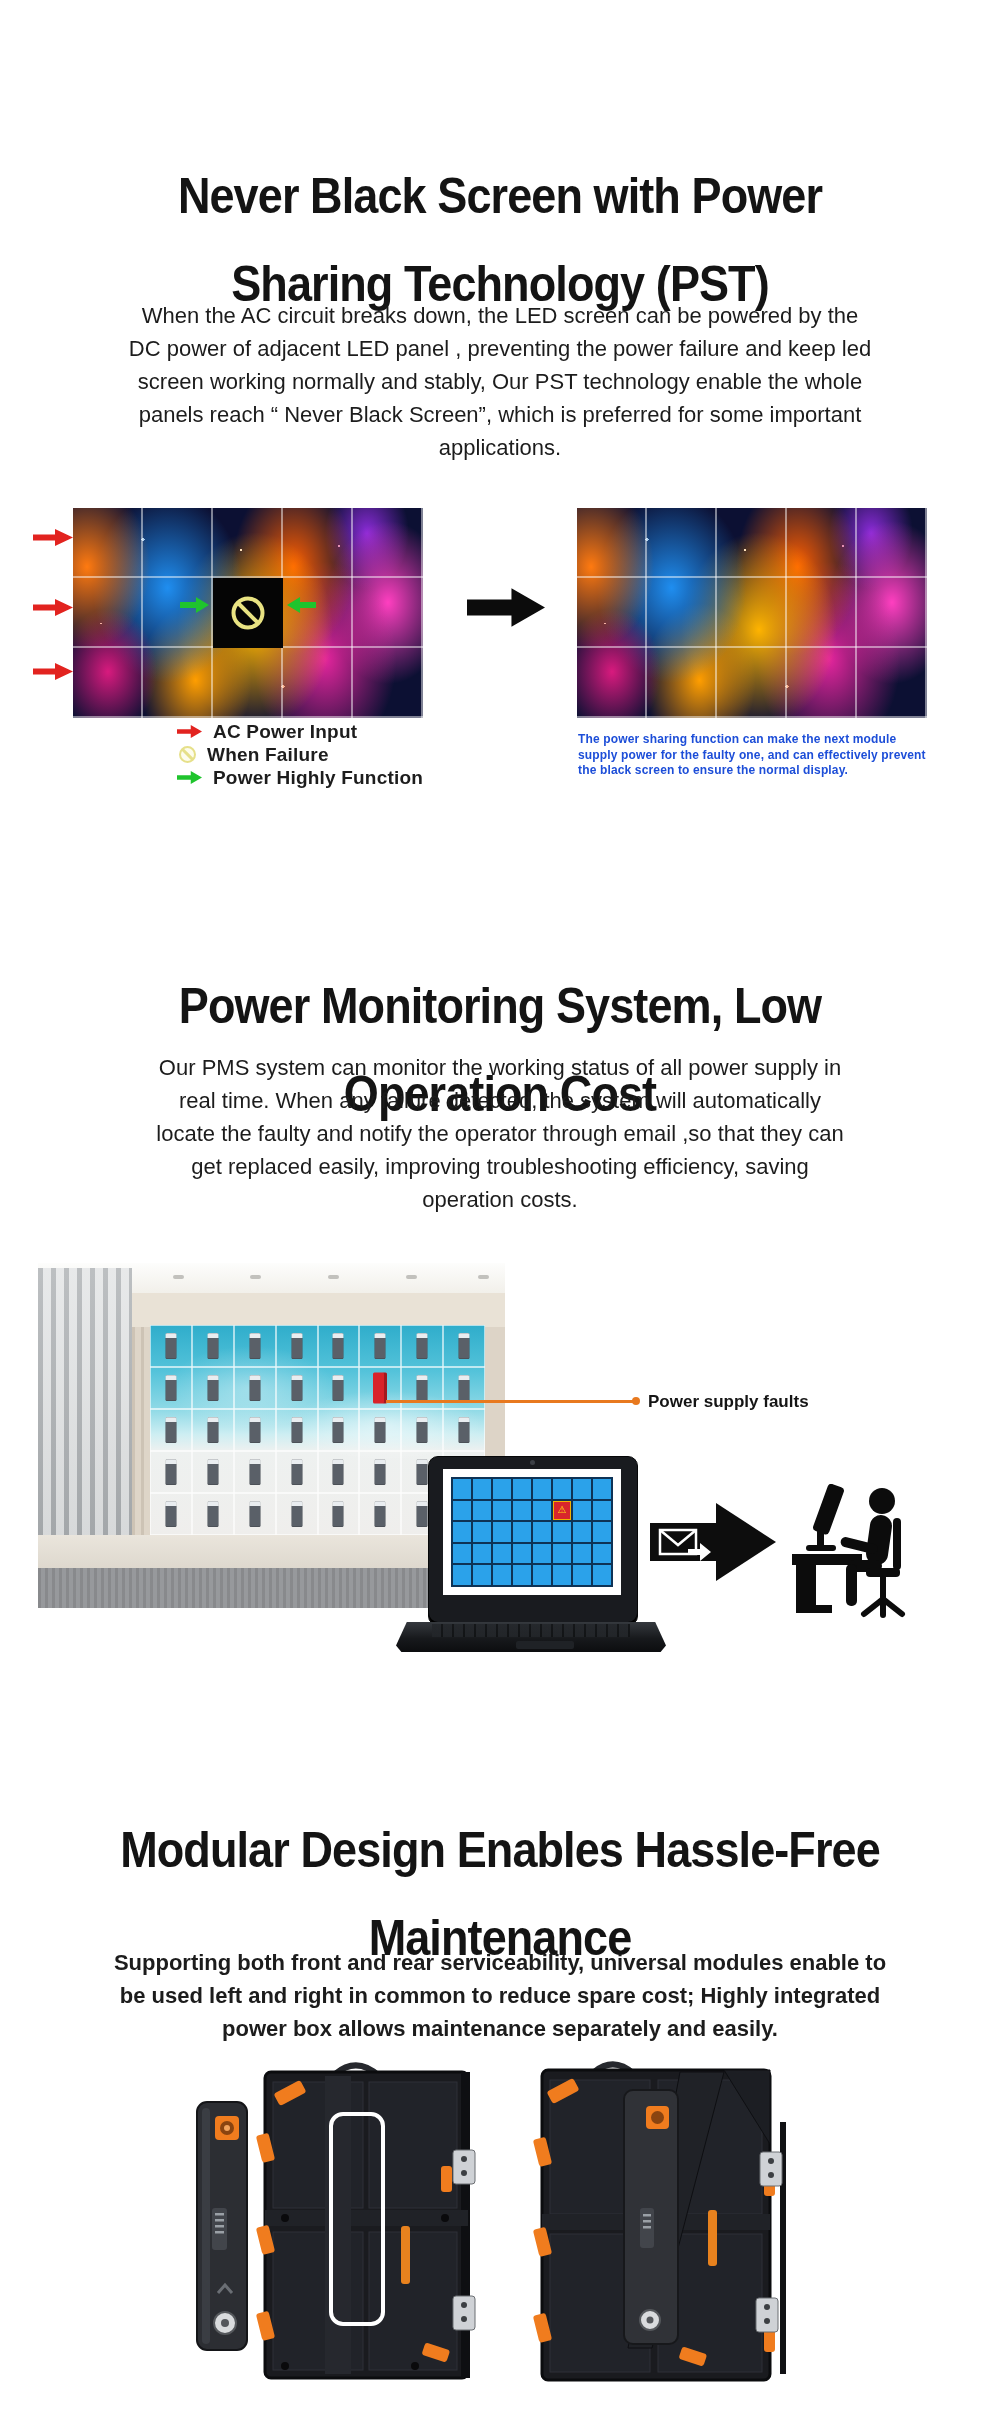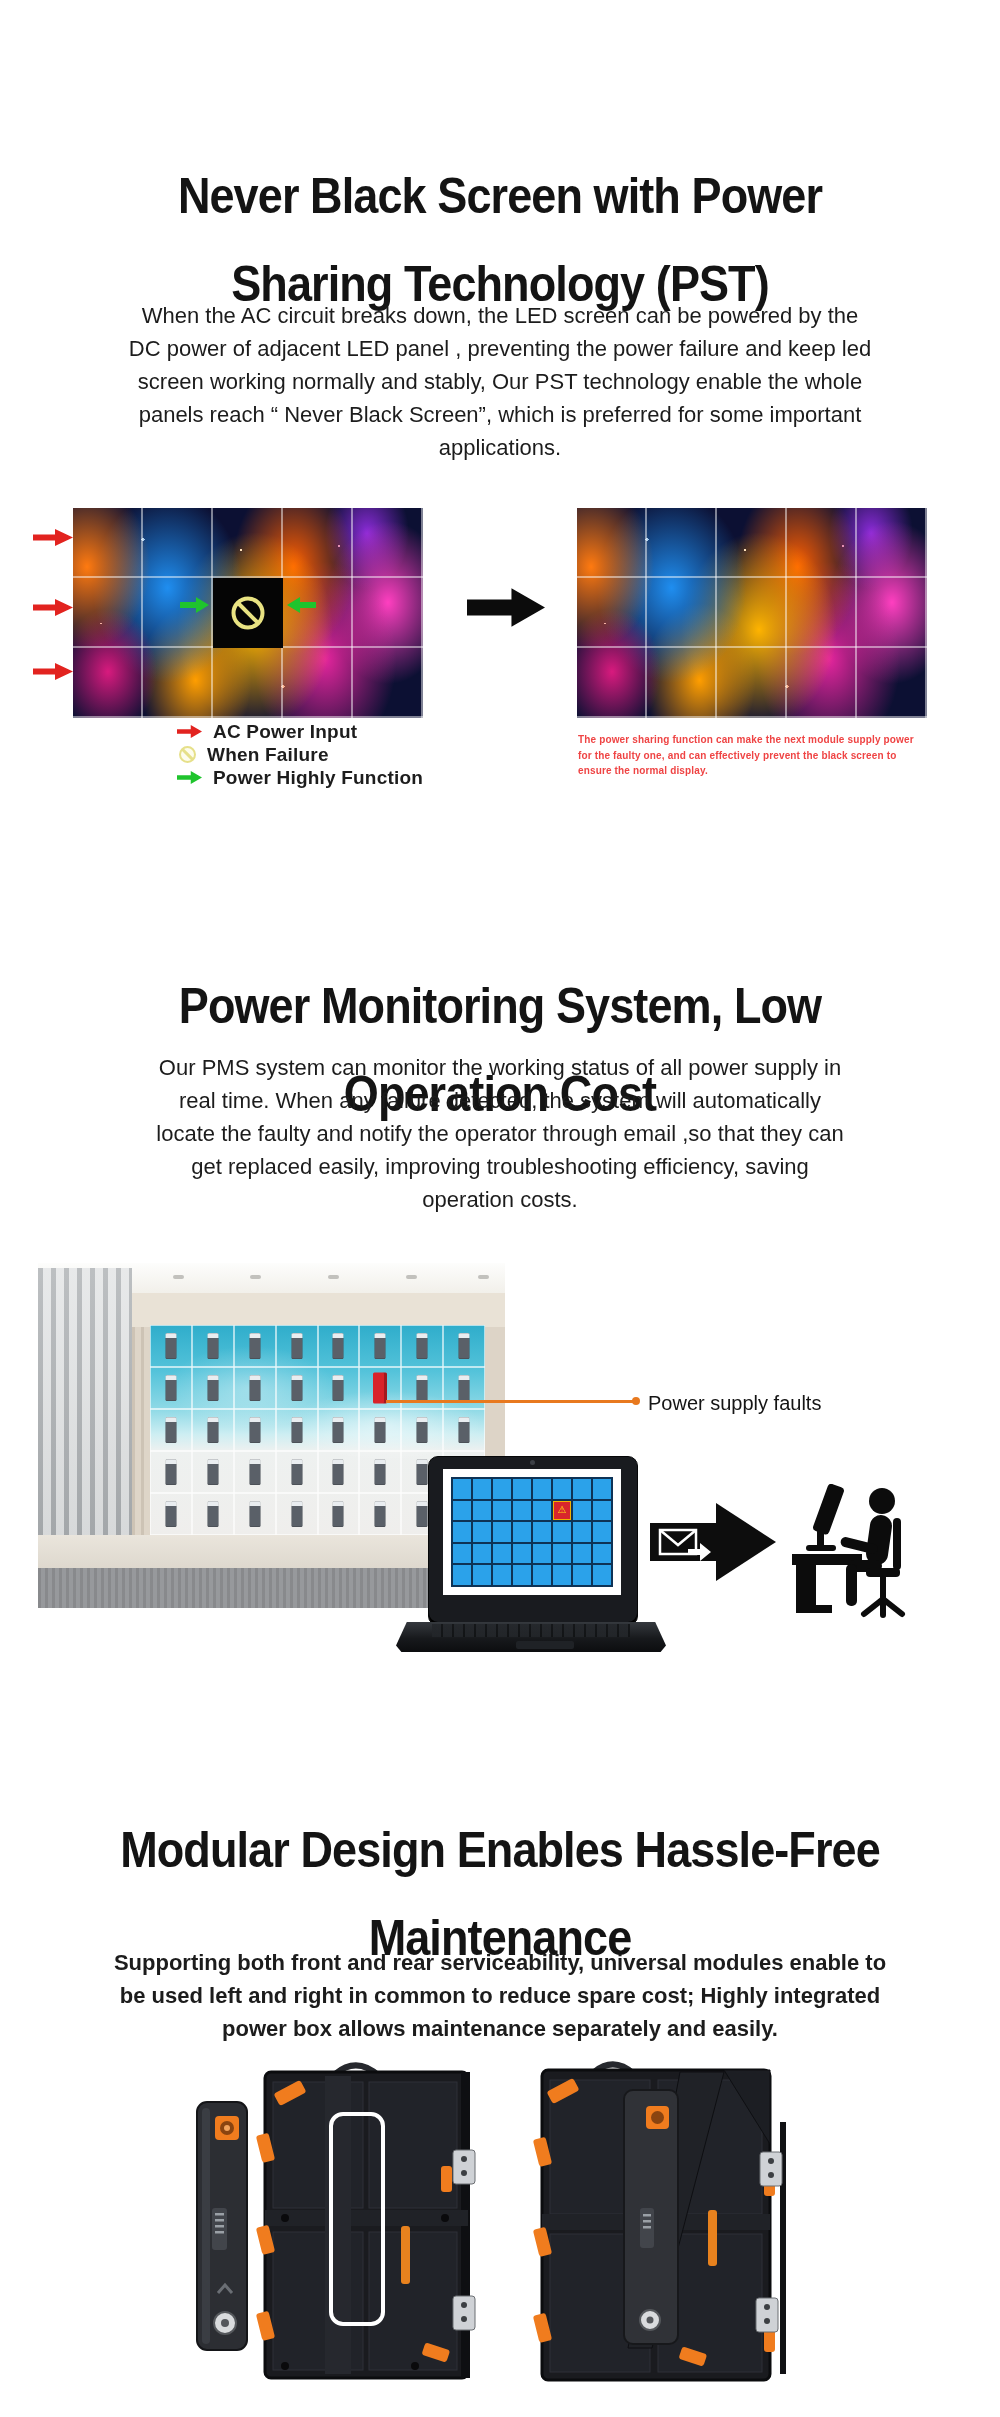--- a/index.html
+++ b/index.html
@@ -59,22 +59,22 @@
   .legend-row{display:flex;align-items:center;gap:11px;height:17px;}
   .legend-label{font-size:19px;font-weight:700;color:#1d1d1d;letter-spacing:.2px;}
   .red-arrow-icon{width:25px;height:13px;background:#e2231f;flex:0 0 auto;
       clip-path:polygon(0 32%,55% 32%,55% 0,100% 50%,55% 100%,55% 68%,0 68%);}
   .green-arrow-icon{width:25px;height:13px;background:#1fc42d;flex:0 0 auto;
       clip-path:polygon(0 32%,55% 32%,55% 0,100% 50%,55% 100%,55% 68%,0 68%);}
   .prohibition-legend-icon{width:13px;height:13px;border:2.5px solid #e6e08a;border-radius:50%;
       position:relative;background:rgba(250,247,200,.35);flex:0 0 auto;margin-left:2px;}
   .prohibition-legend-icon::after{content:'';position:absolute;left:5.2px;top:-1px;bottom:-1px;width:2.5px;
       background:#e6e08a;transform:rotate(-45deg);}
-  .caption{position:absolute;left:578px;top:732px;width:350px;font-size:10px;font-weight:700;
-      line-height:15.5px;color:#ef4444;letter-spacing:.15px;}
+  .caption{position:absolute;left:578px;top:732px;width:350px;font-size:12px;font-weight:700;
+      line-height:15.5px;color:#1d4ed8;letter-spacing:.15px;}
 
   
   .photo{position:absolute;left:38px;top:1263px;width:467px;height:345px;background:#ddd4c7;overflow:hidden;}
   .ceiling{position:absolute;left:0;top:0;width:467px;height:32px;background:linear-gradient(#fdfdfc,#f1efe9);}
   .clight{position:absolute;top:12px;width:11px;height:4px;border-radius:2px;background:#c2c1bd;}
   .wall-top-band{position:absolute;left:94px;top:30px;width:373px;height:34px;background:#e9e2d6;}
   .curtain{position:absolute;left:0;top:5px;width:94px;height:340px;
       background:linear-gradient(rgba(255,255,255,.25),rgba(0,0,0,.06)),
       repeating-linear-gradient(90deg,#a6aaad 0 5px,#e0e2e3 5px 13px);}
   .slat-wall{position:absolute;left:94px;top:64px;width:96px;height:246px;
@@ -89,21 +89,21 @@
   .lw-unit{position:absolute;left:50%;top:50%;width:11px;height:26px;transform:translate(-50%,-50%);
       background:linear-gradient(180deg,#e9edf0 0 5px,#5a6068 5px);border-radius:1.5px;
       box-shadow:inset 0 0 0 .5px rgba(0,0,0,.3);}
   .lw-unit.fault{background:#d8232a;width:14px;height:31px;box-shadow:inset -3px 0 0 rgba(0,0,0,.25);}
   .floor{position:absolute;left:0;top:272px;width:467px;height:73px;background:linear-gradient(#eae5dc,#cfc9bd);}
   .rug{position:absolute;left:0;top:305px;width:467px;height:40px;background:
       repeating-linear-gradient(90deg,rgba(0,0,0,.10) 0 3px,transparent 3px 7px),#97999c;}
 
   .callout-line{position:absolute;left:386px;top:1400px;width:249px;height:2.5px;background:#e8791f;}
   .callout-dot{position:absolute;left:632px;top:1397px;width:8px;height:8px;border-radius:50%;background:#e8791f;}
-  .callout-label{position:absolute;left:648px;top:1392px;font-size:20px;font-weight:400;color:#151515;}
+  .callout-label{position:absolute;left:648px;top:1392px;font-size:17px;font-weight:700;color:#151515;}
 
   .lap-lid{position:absolute;left:428px;top:1456px;width:208px;height:168px;background:#191b1f;
       border:1px solid #060708;border-radius:10px;box-shadow:inset 0 -3px 0 #000;}
   .lap-cam{position:absolute;left:530px;top:1460px;width:5px;height:5px;border-radius:50%;background:#3c4046;}
   .lap-screen{position:absolute;left:443px;top:1469px;width:178px;height:126px;background:#fff;}
   .lap-grid{position:absolute;left:451px;top:1477px;width:162px;height:110px;display:grid;
       grid-template-rows:repeat(5,1fr);grid-template-columns:repeat(8,1fr);gap:2px;background:#0e3356;
       padding:2px;box-sizing:border-box;}
   .lg-cell{background:#2ba2ea;}
   .lg-cell.fault{background:#d8262c;display:flex;align-items:center;justify-content:center;

